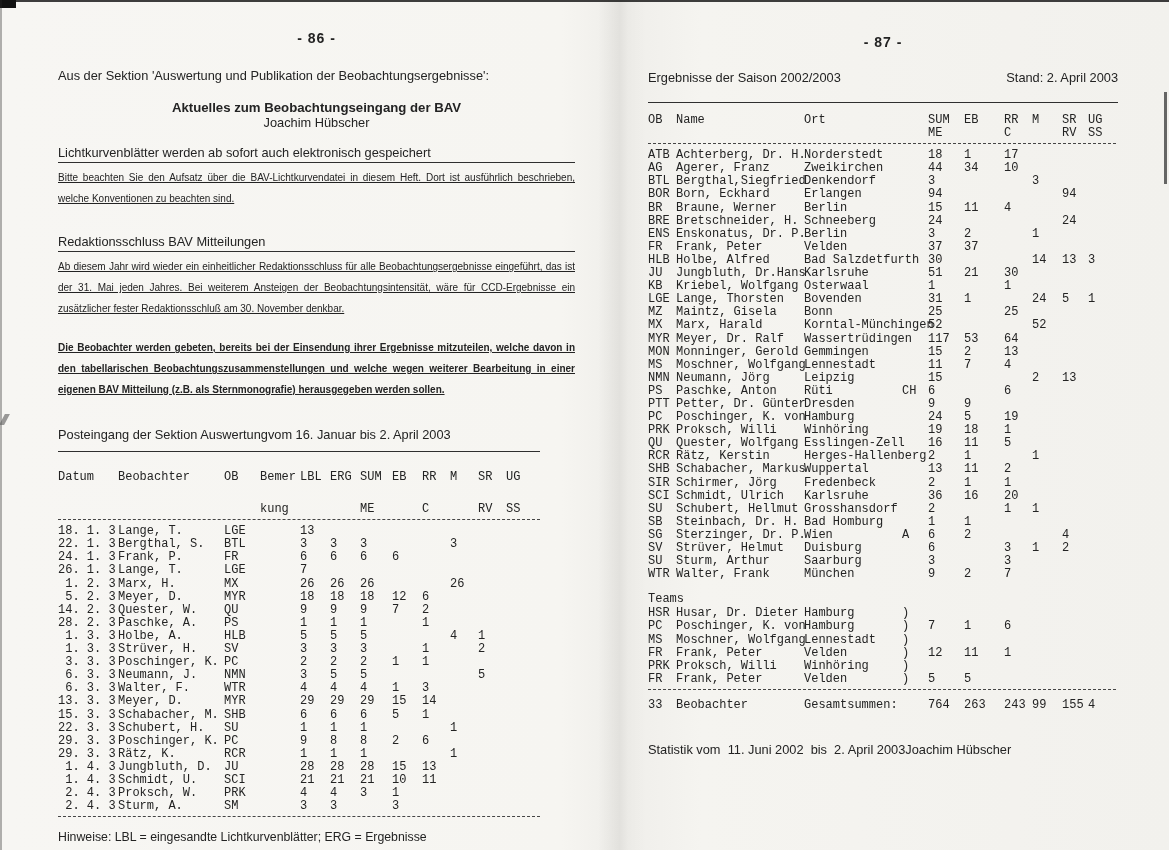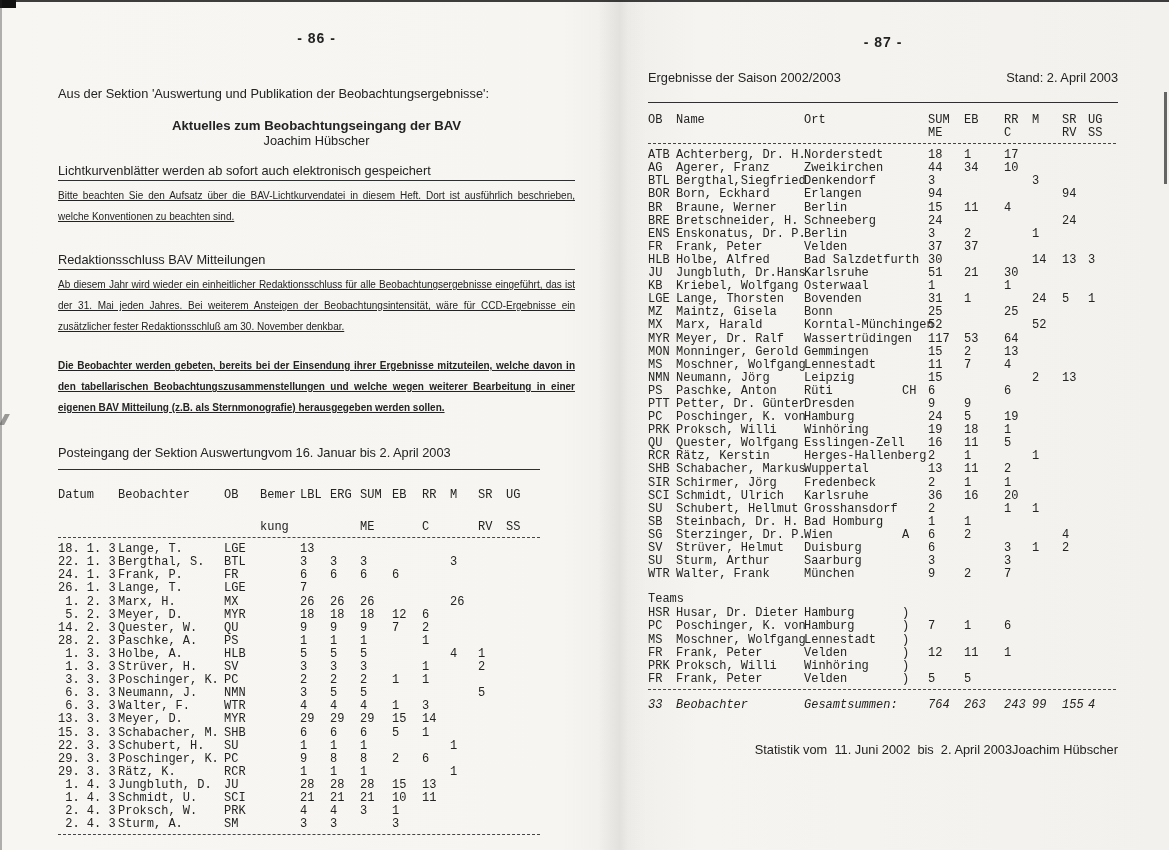--- a/index.html
+++ b/index.html
@@ -20,21 +20,21 @@
   .edge-left{position:absolute;left:0;top:0;width:2px;height:850px;background:rgba(40,40,40,.35);}
   .edge-right{position:absolute;left:1164px;top:92px;width:3px;height:92px;background:#2a2a2a;opacity:.7;}
   .mark-left{position:absolute;left:2px;top:414px;width:5px;height:11px;background:#5a5a5a;transform:skewX(-28deg);opacity:.6;}
   .fold{position:absolute;left:598px;top:0;width:48px;height:850px;
     background:linear-gradient(90deg,rgba(0,0,0,0) 0%,rgba(0,0,0,.055) 45%,rgba(0,0,0,.02) 62%,rgba(0,0,0,0) 100%);}
 
   .page-left{position:absolute;left:58px;top:30px;width:517px;}
   .page-right{position:absolute;left:648px;top:34px;width:470px;}
 
   .pageno{text-align:center;font-weight:bold;font-size:14px;letter-spacing:1px;}
-  .page-left .pageno{margin-bottom:40px;}
+  .page-left .pageno{margin-bottom:22px;}
   .page-right .pageno{margin-bottom:20px;}
 
   .intro{font-size:12.8px;margin-bottom:18px;}
   .title-block{text-align:center;margin-bottom:15px;line-height:14.5px;}
   .doc-title{font-weight:bold;font-size:13.2px;}
   .doc-author{font-size:12.8px;}
 
   .sec-head{font-size:12.8px;border-bottom:1px solid var(--rule);padding-bottom:2px;margin-bottom:4px;margin-top:11px;}
   .para{font-size:10px;line-height:21px;text-align:justify;text-decoration:underline;}
   .mb-lg{margin-bottom:25px;}
@@ -50,26 +50,26 @@
   table.mono td,table.mono th{
     padding:0;white-space:pre;overflow:visible;font-weight:normal;
     text-align:left;vertical-align:top;line-height:13.1px;
   }
   .pl-table{width:482px;border-top:1px solid var(--rule);}
   .pl-table thead th{padding-top:19px;}
   .pr-table{width:468px;}
   td.num,th.num{text-align:right;}
   tr.sep td .dash{border-top:1.4px dashed #454545;height:2px;margin:3px 0 3px 0;}
   .teams-label{font-weight:bold;padding-top:12px !important;padding-bottom:1px !important;}
-  tr.totals td{padding-top:4px;font-style:italic;}
+  tr.totals td{padding-top:4px;}
   .hint{font-size:12.3px;margin-top:8px;}
 
   .results-header{display:flex;justify-content:space-between;font-size:12.8px;
     border-bottom:1px solid var(--rule);padding-bottom:17px;margin-bottom:11px;}
-  .footer-row{display:flex;justify-content:flex-end;font-size:12.8px;margin-top:30px;white-space:pre-wrap;}
+  .footer-row{display:flex;justify-content:flex-start;font-size:12.8px;margin-top:30px;white-space:pre-wrap;}
 </style>
 </head>
 <body>
 
 <div class="scan">
   <div class="bar-top"></div>
   <div class="corner-tl"></div>
   <div class="edge-left"></div>
   <div class="mark-left"></div>
   <div class="fold"></div>

